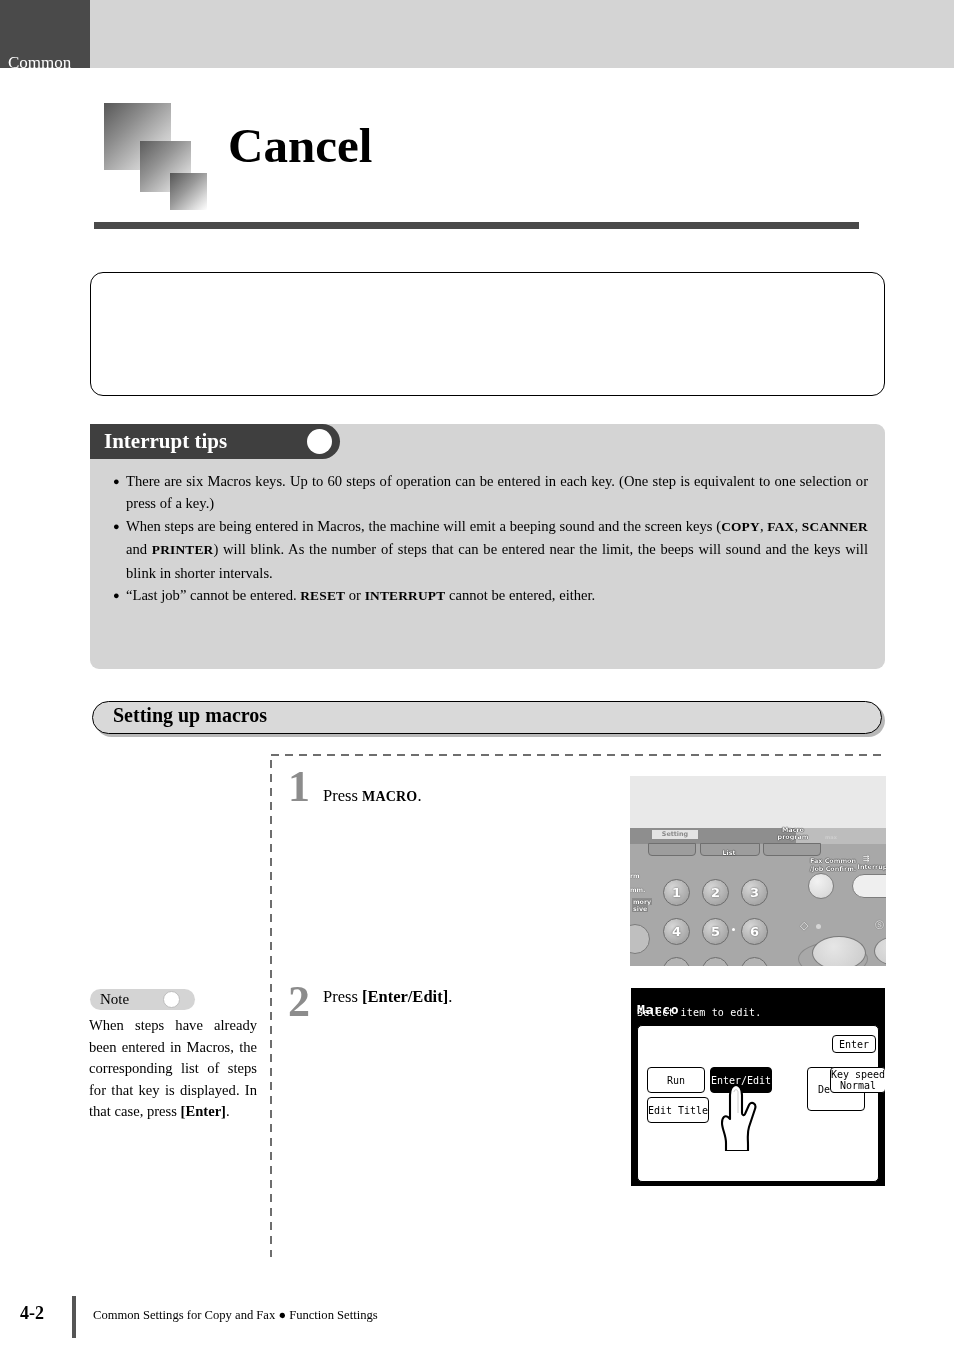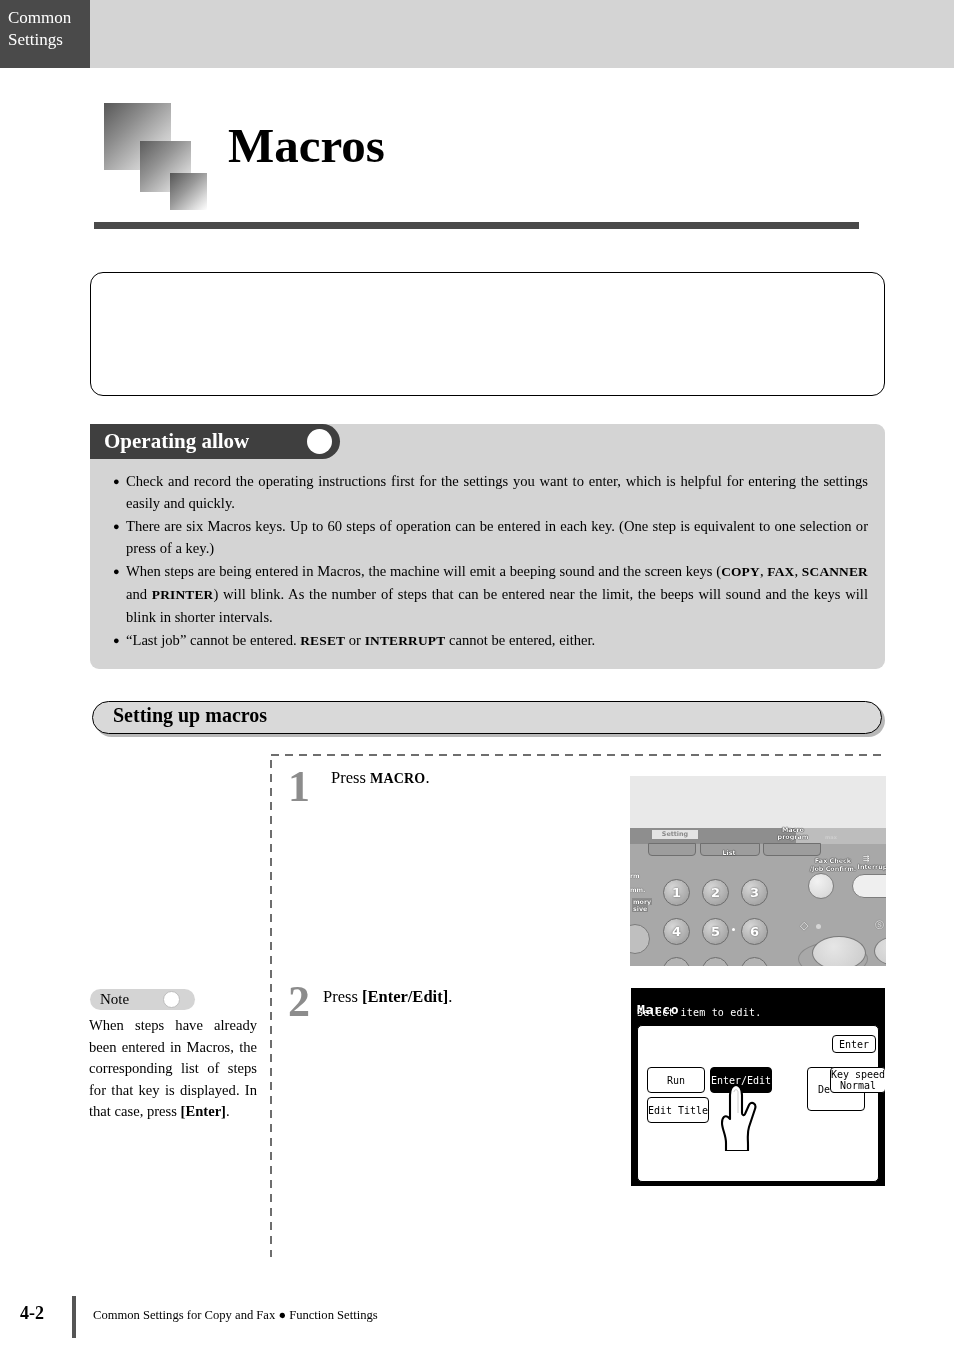--- a/index.html
+++ b/index.html
@@ -8,21 +8,21 @@
     background:#ffffff;
     font-family:"Liberation Serif", serif;
     -webkit-font-smoothing:antialiased;
   }
   .abs{position:absolute;}
 
   
   #top-band{left:0;top:0;width:954px;height:68px;background:#d4d4d4;}
   #chapter-tab{left:0;top:0;width:90px;height:68px;background:#4a4a4a;color:#fff;
     font-size:17px;line-height:22px;padding:7px 0 0 8px;box-sizing:border-box;}
-  #chapter-tab div{white-space:nowrap;}
+  #chapter-tab div{white-space:nowrap;margin-top:45px;}
 
   
   #title-icon{left:104px;top:103px;width:104px;height:100px;}
   .sq{position:absolute;}
   .sq1{left:0;top:0;width:67px;height:67px;
       background:linear-gradient(135deg,#575757 0%,#8d8d8d 35%,#c8c8c8 70%,#f2f2f2 100%);}
   .sq2{left:36px;top:38px;width:51px;height:51px;
       background:linear-gradient(135deg,#5c5c5c 0%,#949494 40%,#cfcfcf 75%,#f4f4f4 100%);}
   .sq3{left:66px;top:70px;width:37px;height:37px;
       background:linear-gradient(135deg,#555555 0%,#9a9a9a 45%,#dcdcdc 80%,#ffffff 100%);}
@@ -61,21 +61,21 @@
   .dot-v{width:4px;background-image:radial-gradient(#6e6e6e 45%,transparent 46%);
      background-size:4px 14px;background-repeat:repeat-y;}
   #rule-top{left:268px;top:753px;width:618px;}
   #rule-left{left:269px;top:757px;height:500px;}
 
   
   .step-num{font-size:44px;font-weight:bold;color:#8c8c8c;
     font-family:"Liberation Serif",serif;line-height:44px;}
   .step-txt{font-size:16.5px;color:#000;line-height:22px;}
   #step1-num{left:288px;top:765px;}
-  #step1-txt{left:323px;top:767px;margin-left:8px;}
+  #step1-txt{left:323px;top:785px;}
   #step2-num{left:288px;top:980px;}
   #step2-txt{left:323px;top:986px;}
 
   
   #note-head{left:90px;top:989px;width:105px;height:21px;background:#d4d4d4;
      border-radius:11px;}
   #note-circle{left:163px;top:991px;width:17px;height:17px;border-radius:50%;
      background:#fff;border:1px solid #bdbdbd;box-sizing:border-box;}
   #note-label{left:100px;top:991px;font-size:15px;color:#000;}
   #note-text{left:89px;top:1015px;width:168px;font-size:14.6px;line-height:21.6px;
@@ -155,34 +155,33 @@
 <div class="abs" id="chapter-tab">
   <div>Common</div>
   <div>Settings</div>
 </div>
 
 <div class="abs" id="title-icon">
   <div class="sq sq1"></div>
   <div class="sq sq2"></div>
   <div class="sq sq3"></div>
 </div>
-<div class="abs" id="page-title">Macros</div>
+<div class="abs" id="page-title">Cancel</div>
 <div class="abs" id="title-rule"></div>
 
 <div class="abs" id="intro-box">
   <div id="intro-inner">
   </div>
 </div>
 
 <div class="abs" id="tips-panel"></div>
 <div class="abs" id="tips-head"></div>
-<div class="abs" id="tips-head-label">Operating allow</div>
+<div class="abs" id="tips-head-label">Interrupt tips</div>
 <div class="abs" id="tips-circle"></div>
 <div class="abs" id="tips-body">
-  <div class="bul">Check and record the operating instructions first for the settings you want to enter, which is helpful for entering the settings easily and quickly.</div>
   <div class="bul">There are six Macros keys. Up to 60 steps of operation can be entered in each key. (One step is equivalent to one selection or press of a key.)</div>
   <div class="bul" id="tips-b3">When steps are being entered in Macros, the machine will emit a beeping sound and the screen keys (<span class="bld">COPY</span>, <span class="bld">FAX</span>, <span class="bld">SCANNER</span> and <span class="bld">PRINTER</span>) will blink. As the number of steps that can be entered near the limit, the beeps will sound and the keys will blink in shorter intervals.</div>
   <div class="bul" id="tips-b4">“Last job” cannot be entered. <span class="bld">RESET</span> or <span class="bld">INTERRUPT</span> cannot be entered, either.</div>
 </div>
 
 <div class="abs" id="sec-bar"></div>
 <div class="abs" id="sec-bar-label">Setting up macros</div>
 
 <div class="abs dot-h" id="rule-top"></div>
 <div class="abs dot-v" id="rule-left"></div>
@@ -225,21 +224,21 @@
   <div class="numkey" style="left:111px;top:103px;">3</div>
   <div class="numkey" style="left:33px;top:142px;">4</div>
   <div class="numkey" style="left:72px;top:142px;">5</div>
   <div class="numkey" style="left:111px;top:142px;">6</div>
   <div class="numkey" style="left:33px;top:181px;background:#b3b3b3;color:transparent;"></div>
   <div class="numkey" style="left:72px;top:181px;background:#b3b3b3;color:transparent;"></div>
   <div class="numkey" style="left:111px;top:181px;background:#b3b3b3;color:transparent;"></div>
   <div style="position:absolute;left:102px;top:152px;width:3px;height:3px;border-radius:50%;background:#fff;"></div>
 
   <div class="pnl-lbl" style="left:170px;top:82px;width:66px;line-height:7.5px;">
-    <span>Fax Check</span><br>
+    <span>Fax Common</span><br>
     <span>/Job Confirm.</span>
   </div>
   <div id="fc-btn"></div>
 
   <div class="pnl-lbl" style="left:222px;top:88px;width:44px;">Interrupt</div>
   <div class="glyph" style="left:233px;top:78px;">⇶</div>
   <div id="int-btn"></div>
 
   <div class="glyph" style="left:170px;top:143px;font-size:11px;">◇</div>
   <div style="position:absolute;left:186px;top:148px;width:5px;height:5px;border-radius:50%;background:#d5d5d5;"></div>

